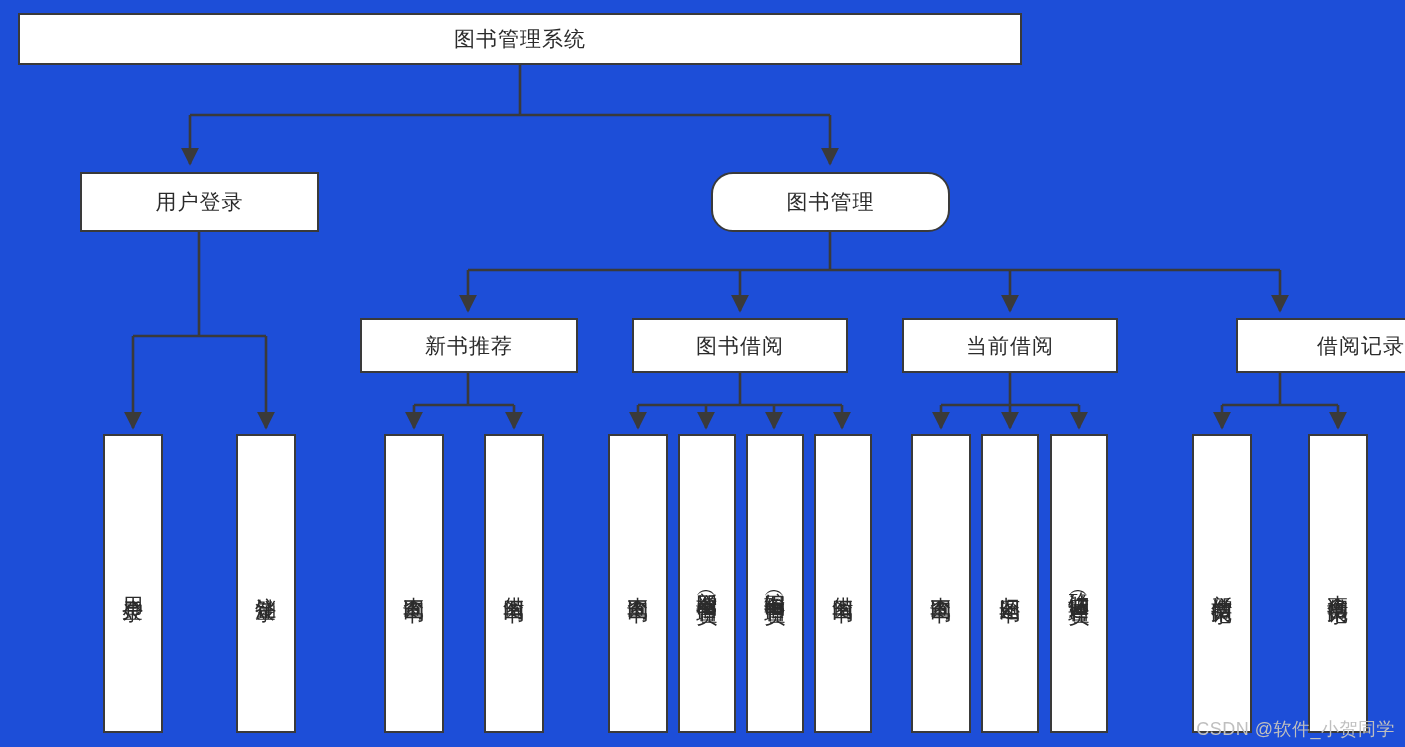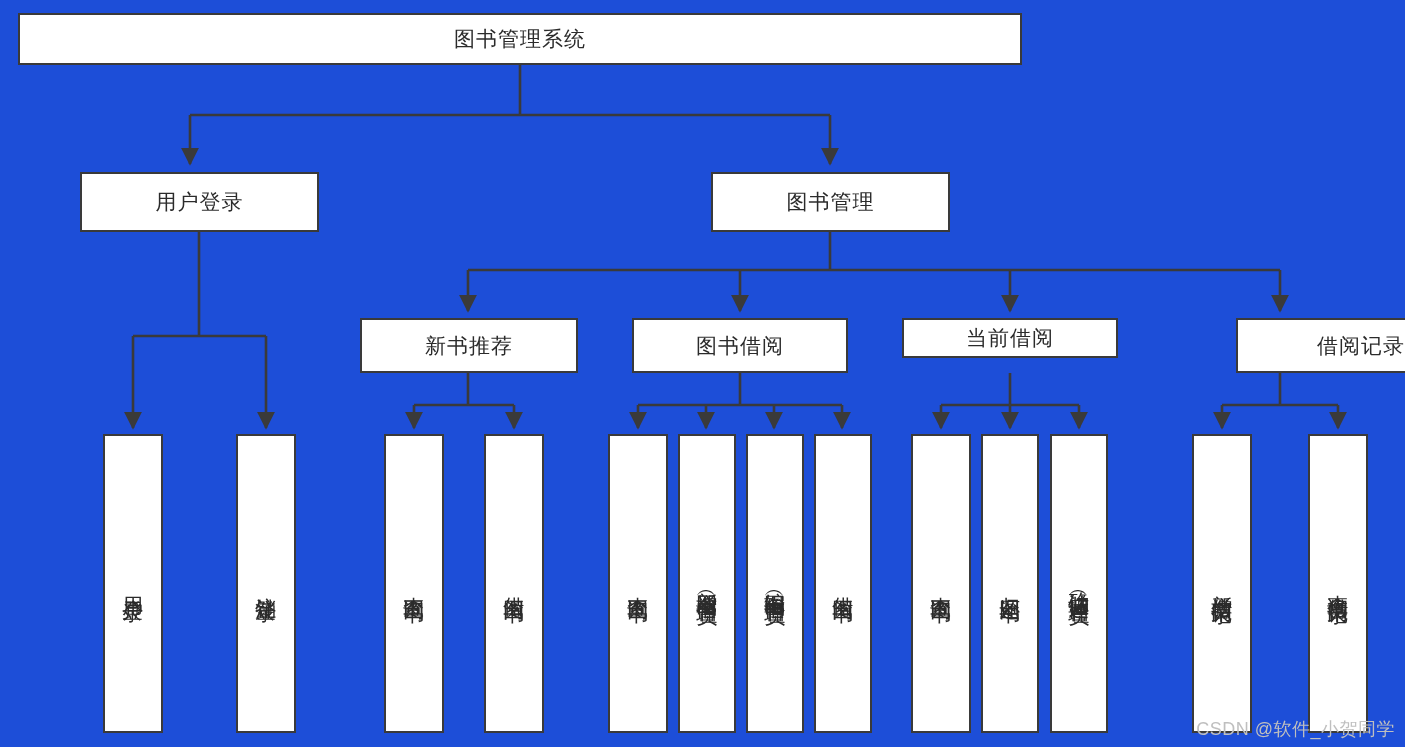--- a/index.html
+++ b/index.html
@@ -120,31 +120,31 @@
     </g>
   </svg>
 
   <div class="node h" style="left:18px; top:13px; width:1004px; height:52px;">
     <span>图书管理系统</span>
   </div>
 
   <div class="node h" style="left:80px; top:172px; width:239px; height:60px;">
     <span>用户登录</span>
   </div>
-  <div class="node h" style="left:711px; top:172px; width:239px; height:60px;">
+  <div class="node h" style="left:711px; top:172px; width:239px; height:60px;border-radius:22px;">
     <span>图书管理</span>
   </div>
 
   <div class="node h" style="left:360px; top:318px; width:218px; height:55px;">
     <span>新书推荐</span>
   </div>
   <div class="node h" style="left:632px; top:318px; width:216px; height:55px;">
     <span>图书借阅</span>
   </div>
-  <div class="node h" style="left:902px; top:318px; width:216px; height:40px;">
+  <div class="node h" style="left:902px; top:318px; width:216px; height:55px;">
     <span>当前借阅</span>
   </div>
   <div class="node h" style="left:1236px; top:318px; width:250px; height:55px;">
     <span>借阅记录</span>
   </div>
 
   <div class="node v" style="left:103px; top:434px; width:60px; height:299px;">
     <span class="vtext">用户登录</span>
   </div>
   <div class="node v" style="left:236px; top:434px; width:60px; height:299px;">

